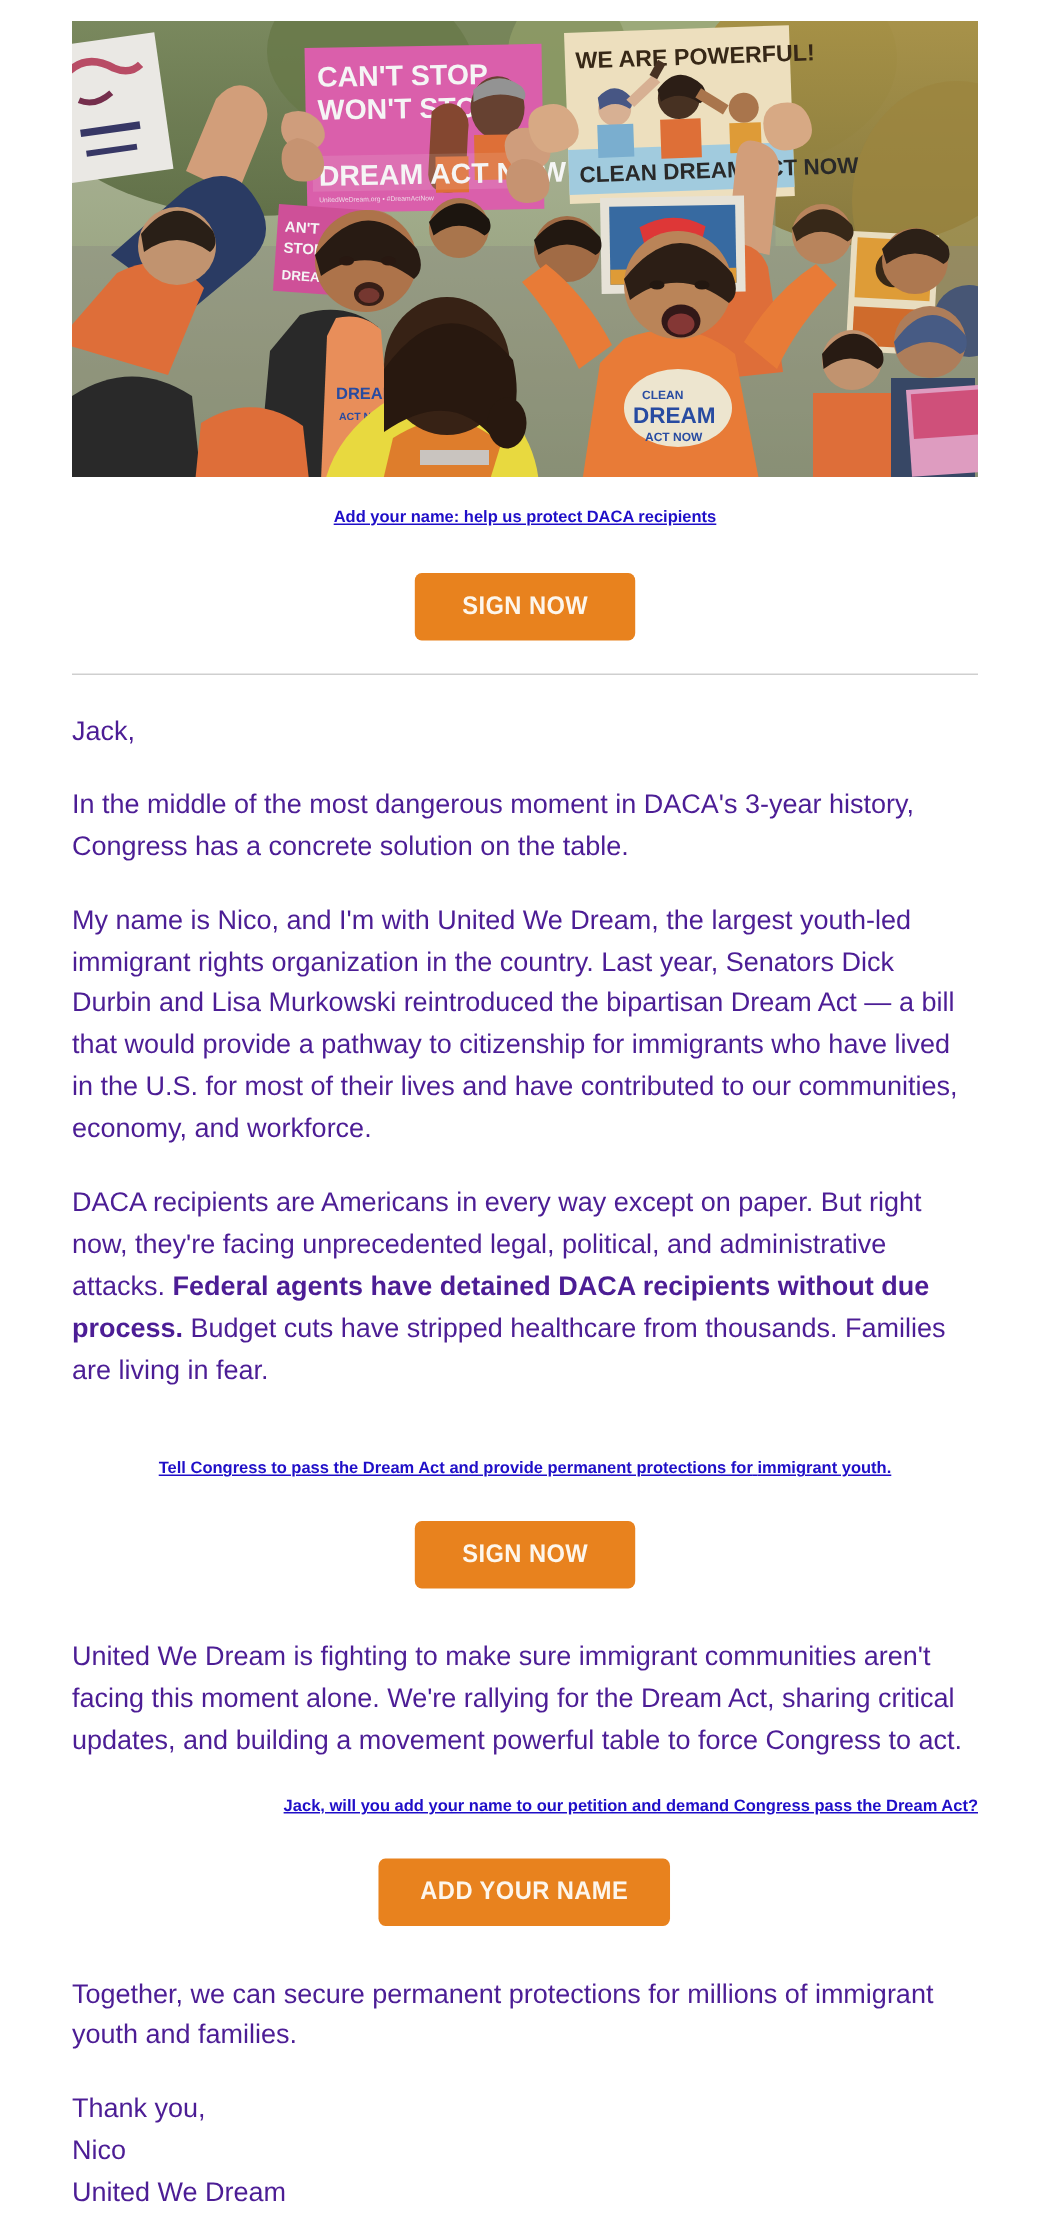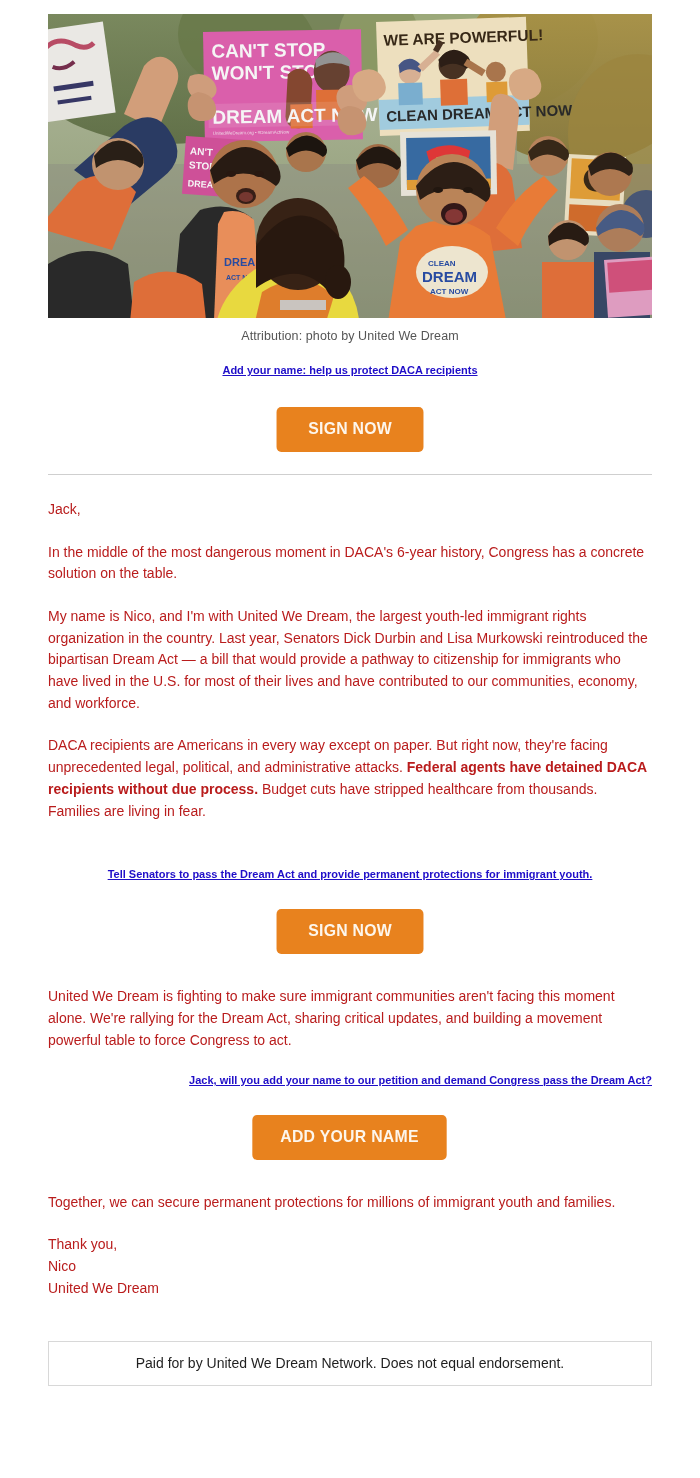--- a/index.html
+++ b/index.html
@@ -93,23 +93,23 @@
 
   hr.divider {
     border: none;
     border-top: 1px solid #cfcfcf;
     margin: 22px 0 0 0;
     height: 0;
   }
 
   
   .body-text {
-    font-size: 14px;
+    font-size: 18px;
     line-height: 1.55;
-    color: #b91c1c;
+    color: #4c1d95;
     margin: 0;
     padding: 0;
   }
   .p-gap { height: 21px; }
   .b { font-weight: bold; }
 
   .salutation { padding-top: 24px; }
 
   
   .disclaimer {
@@ -314,49 +314,48 @@
           <g transform="translate(556,246) rotate(-4)">
             <rect x="0" y="0" width="52" height="58" fill="#e8a3c8"></rect>
             <rect x="3" y="3" width="46" height="30" fill="#d8547f"></rect>
           </g>
 
           <rect x="0" y="0" width="604" height="304" fill="#000" opacity="0.04"></rect>
         </g>
       </svg>
     </div>
 
-    <div class="attribution">Attribution: photo by United We Dream</div>
 
     <div class="link-row-1">
       <a href="#" class="biglink">Add your name: help us protect DACA recipients</a>
     </div>
 
     <div class="btn-holder" style="padding-top:28px;">
       <button class="btn btn-sign">SIGN NOW</button>
     </div>
 
     <hr class="divider">
 
     <div class="salutation">
       <p class="body-text">Jack,</p>
     </div>
 
     <div class="p-gap"></div>
-    <p class="body-text">In the middle of the most dangerous moment in DACA's 6-year history, Congress has a concrete solution on the table.</p>
+    <p class="body-text">In the middle of the most dangerous moment in DACA's 3-year history, Congress has a concrete solution on the table.</p>
 
     <div class="p-gap"></div>
     <p class="body-text">My name is Nico, and I'm with United We Dream, the largest youth-led immigrant rights organization in the country. Last year, Senators Dick Durbin and Lisa Murkowski reintroduced the bipartisan Dream Act — a bill that would provide a pathway to citizenship for immigrants who have lived in the U.S. for most of their lives and have contributed to our communities, economy, and workforce.</p>
 
     <div class="p-gap"></div>
     <p class="body-text"><span>DACA recipients are Americans in every way except on paper. But right now, they're facing unprecedented legal, political, and administrative attacks. </span><span class="b">Federal agents have detained DACA recipients without due process.</span><span> Budget cuts have stripped healthcare from thousands. Families are living in fear.</span></p>
 
     <div class="p-gap"></div>
 
     <div style="padding-top:24px;">
-      <a href="#" class="biglink link-row-2"><span>Tell Senators to pass the Dream Act and provide permanent protections for</span> <span>immigrant youth.</span></a>
+      <a href="#" class="biglink link-row-2"><span>Tell Congress to pass the Dream Act and provide permanent protections for</span> <span>immigrant youth.</span></a>
     </div>
 
     <div class="btn-holder" style="padding-top:26px;">
       <button class="btn btn-sign">SIGN NOW</button>
     </div>
 
     <div style="height:32px;"></div>
     <p class="body-text">United We Dream is fighting to make sure immigrant communities aren't facing this moment alone. We're rallying for the Dream Act, sharing critical updates, and building a movement powerful table to force Congress to act.</p>
 
     <div style="padding-top:21px;">

